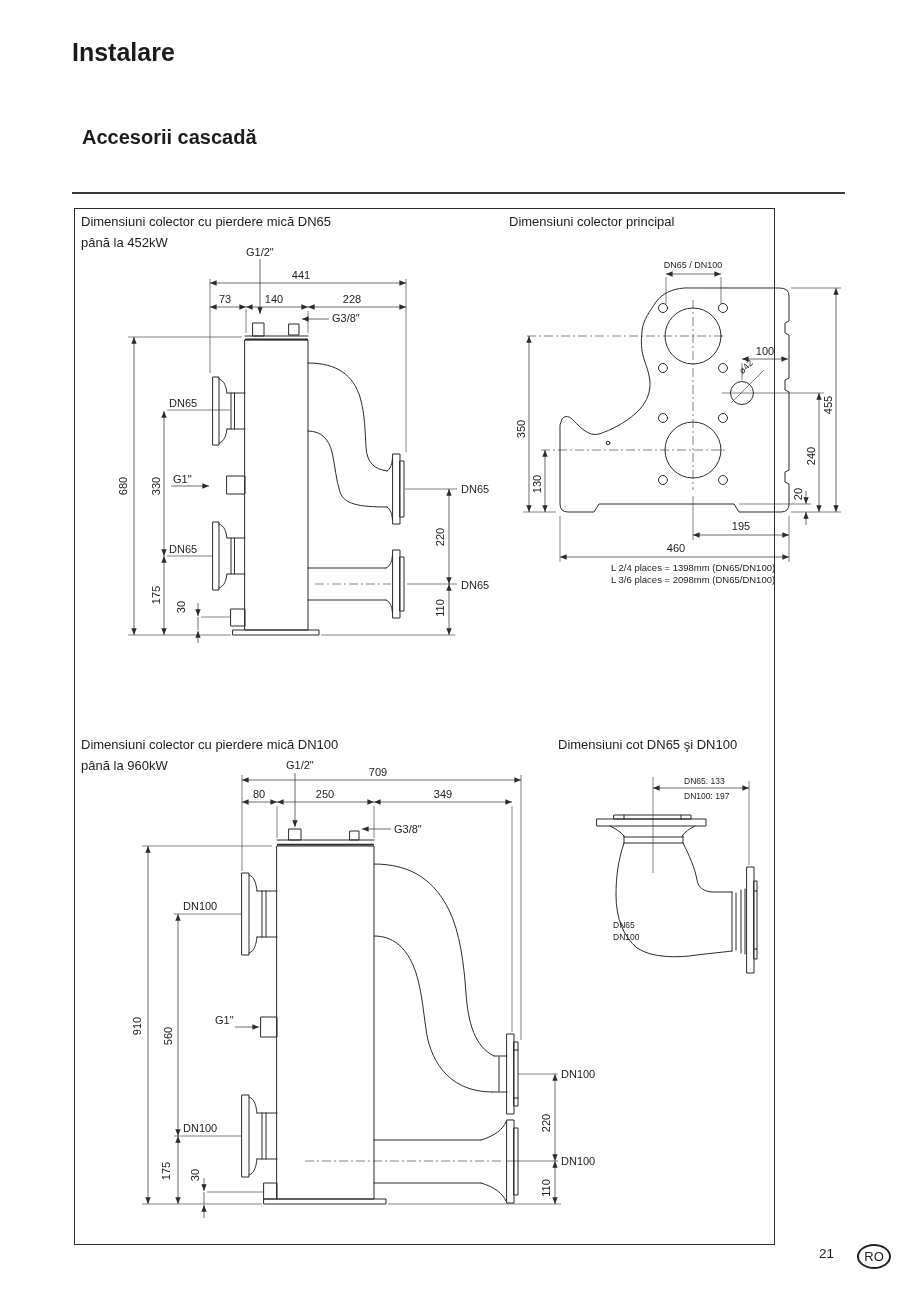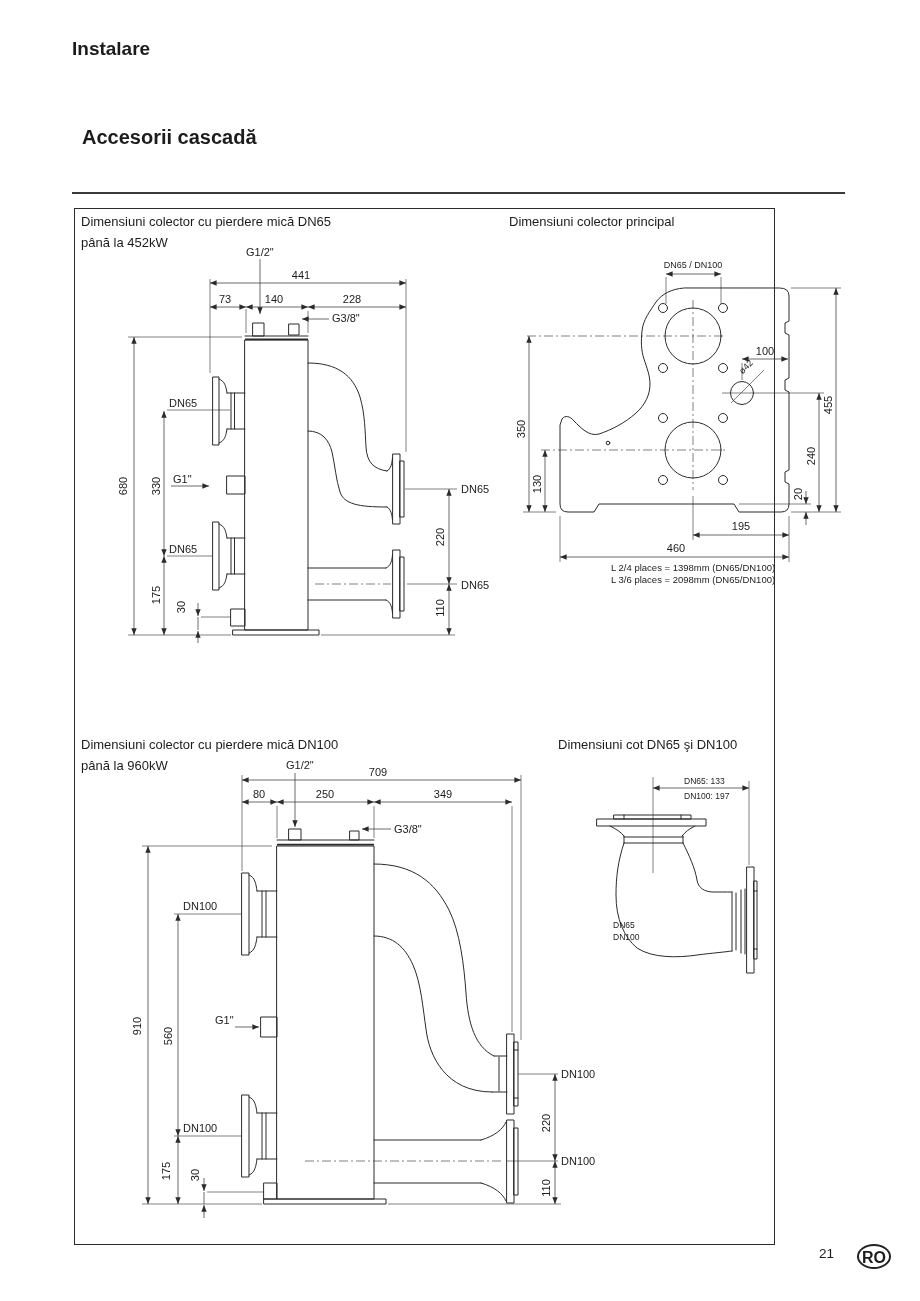--- a/index.html
+++ b/index.html
@@ -1,26 +1,26 @@
 <!DOCTYPE html>
 <html><head>
 <meta charset="utf-8">
 <style>
   html,body{margin:0;padding:0;background:#888;}
   #page{position:relative;width:920px;height:1301px;background:#ffffff;
         font-family:"Liberation Sans", sans-serif;color:#1c1c1c;overflow:hidden;}
-  .h-section{position:absolute;left:72px;top:38px;font-size:19px;font-weight:bold;}
+  .h-section{position:absolute;left:72px;top:38px;font-size:25px;font-weight:bold;}
   .h-line1{position:absolute;left:82px;top:126px;font-size:20px;font-weight:bold;}
   .h-line2{position:absolute;left:72px;top:154px;font-size:20px;font-weight:bold;}
   .rule{position:absolute;left:72px;top:192px;width:773px;height:2px;background:#3a3a3a;}
   .frame{position:absolute;left:74px;top:208px;width:701px;height:1037px;border:1.2px solid #2b2b2b;box-sizing:border-box;}
   .pagenum{position:absolute;left:784px;top:1246px;width:50px;text-align:right;font-size:13.5px;}
   .ro-badge{position:absolute;left:857px;top:1244px;width:34px;height:25px;border:2px solid #222;
-            border-radius:50%;display:flex;align-items:flex-end;justify-content:center;
-            font-size:16px;font-weight:bold;box-sizing:border-box;}
+            border-radius:50%;display:flex;align-items:center;justify-content:center;
+            font-size:13px;font-weight:normal;box-sizing:border-box;}
   svg{display:block;}
   svg text{fill:#1c1c1c;font-family:"Liberation Sans", sans-serif;}
   .draw{fill:none;stroke:#2b2b2b;stroke-width:1;stroke-linejoin:round;stroke-linecap:round;}
   .bold{fill:none;stroke:#2b2b2b;stroke-width:1.8;}
   .thin{fill:none;stroke:#2b2b2b;stroke-width:0.6;}
   .dim{fill:none;stroke:#2b2b2b;stroke-width:0.7;}
   .cl{fill:none;stroke:#2b2b2b;stroke-width:0.6;stroke-dasharray:9 3 2 3;}
   .t-title{font-size:13px;}
   .t-dim{font-size:11px;}
   .t-sm{font-size:9px;}

